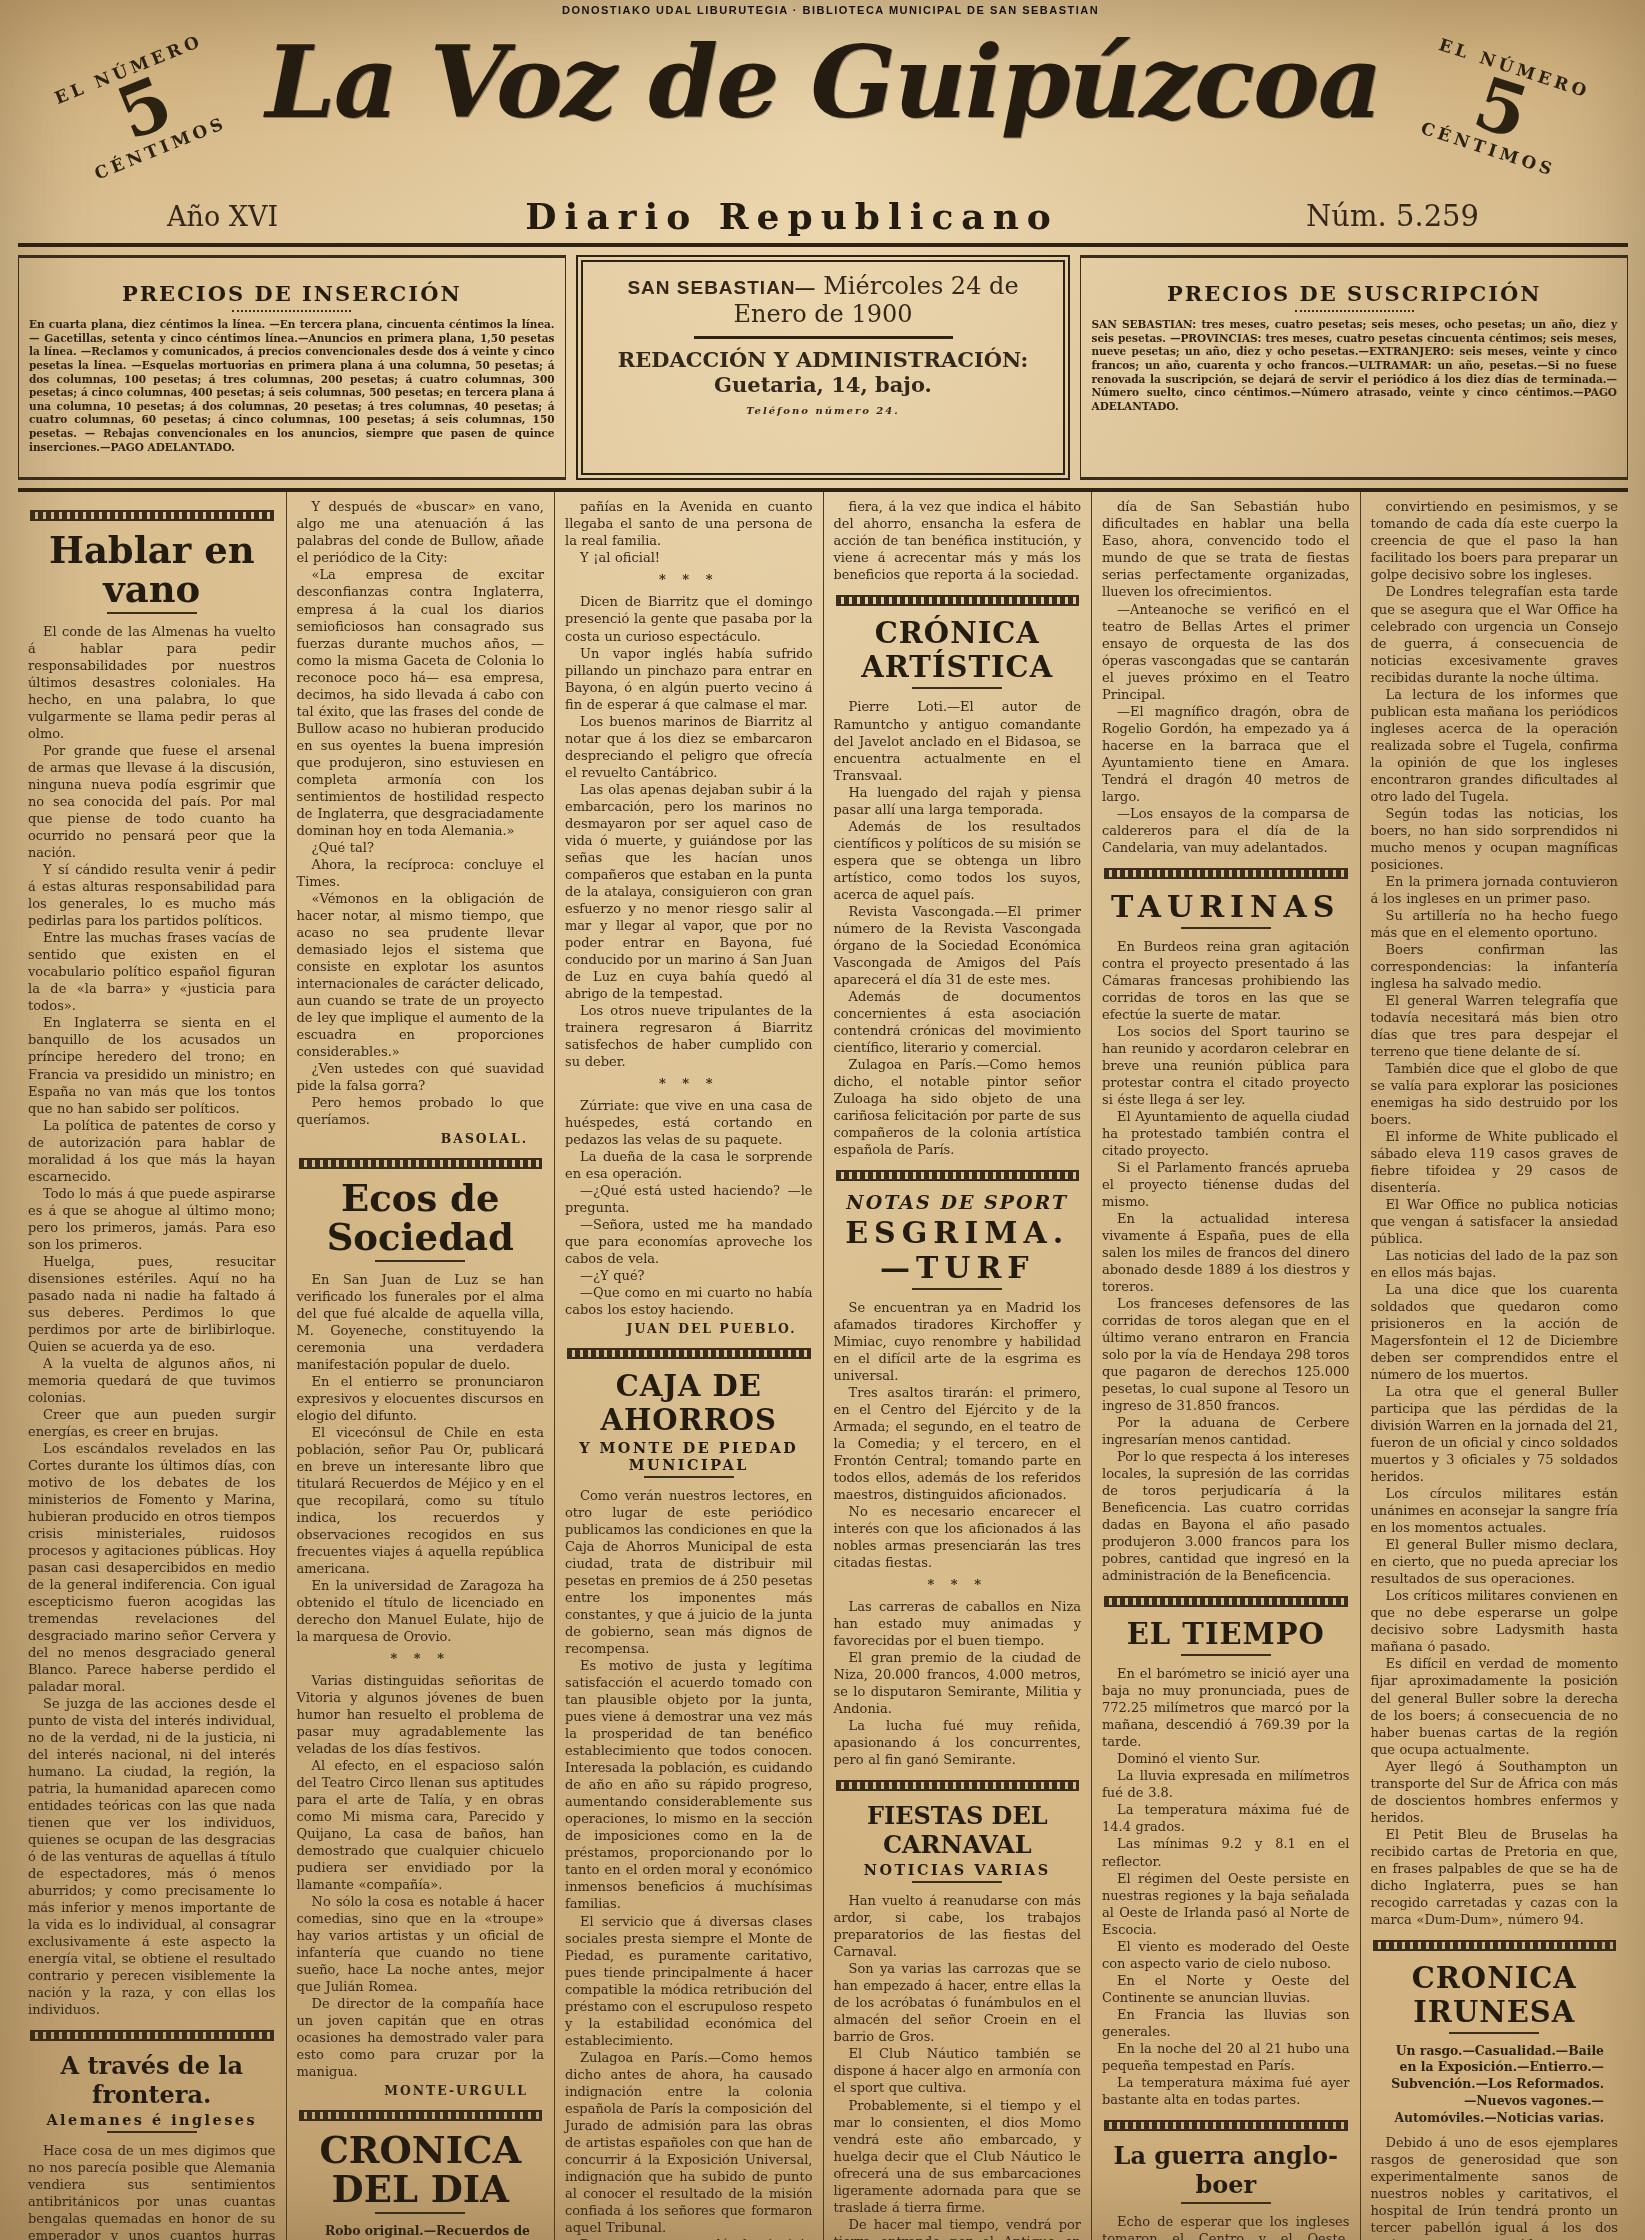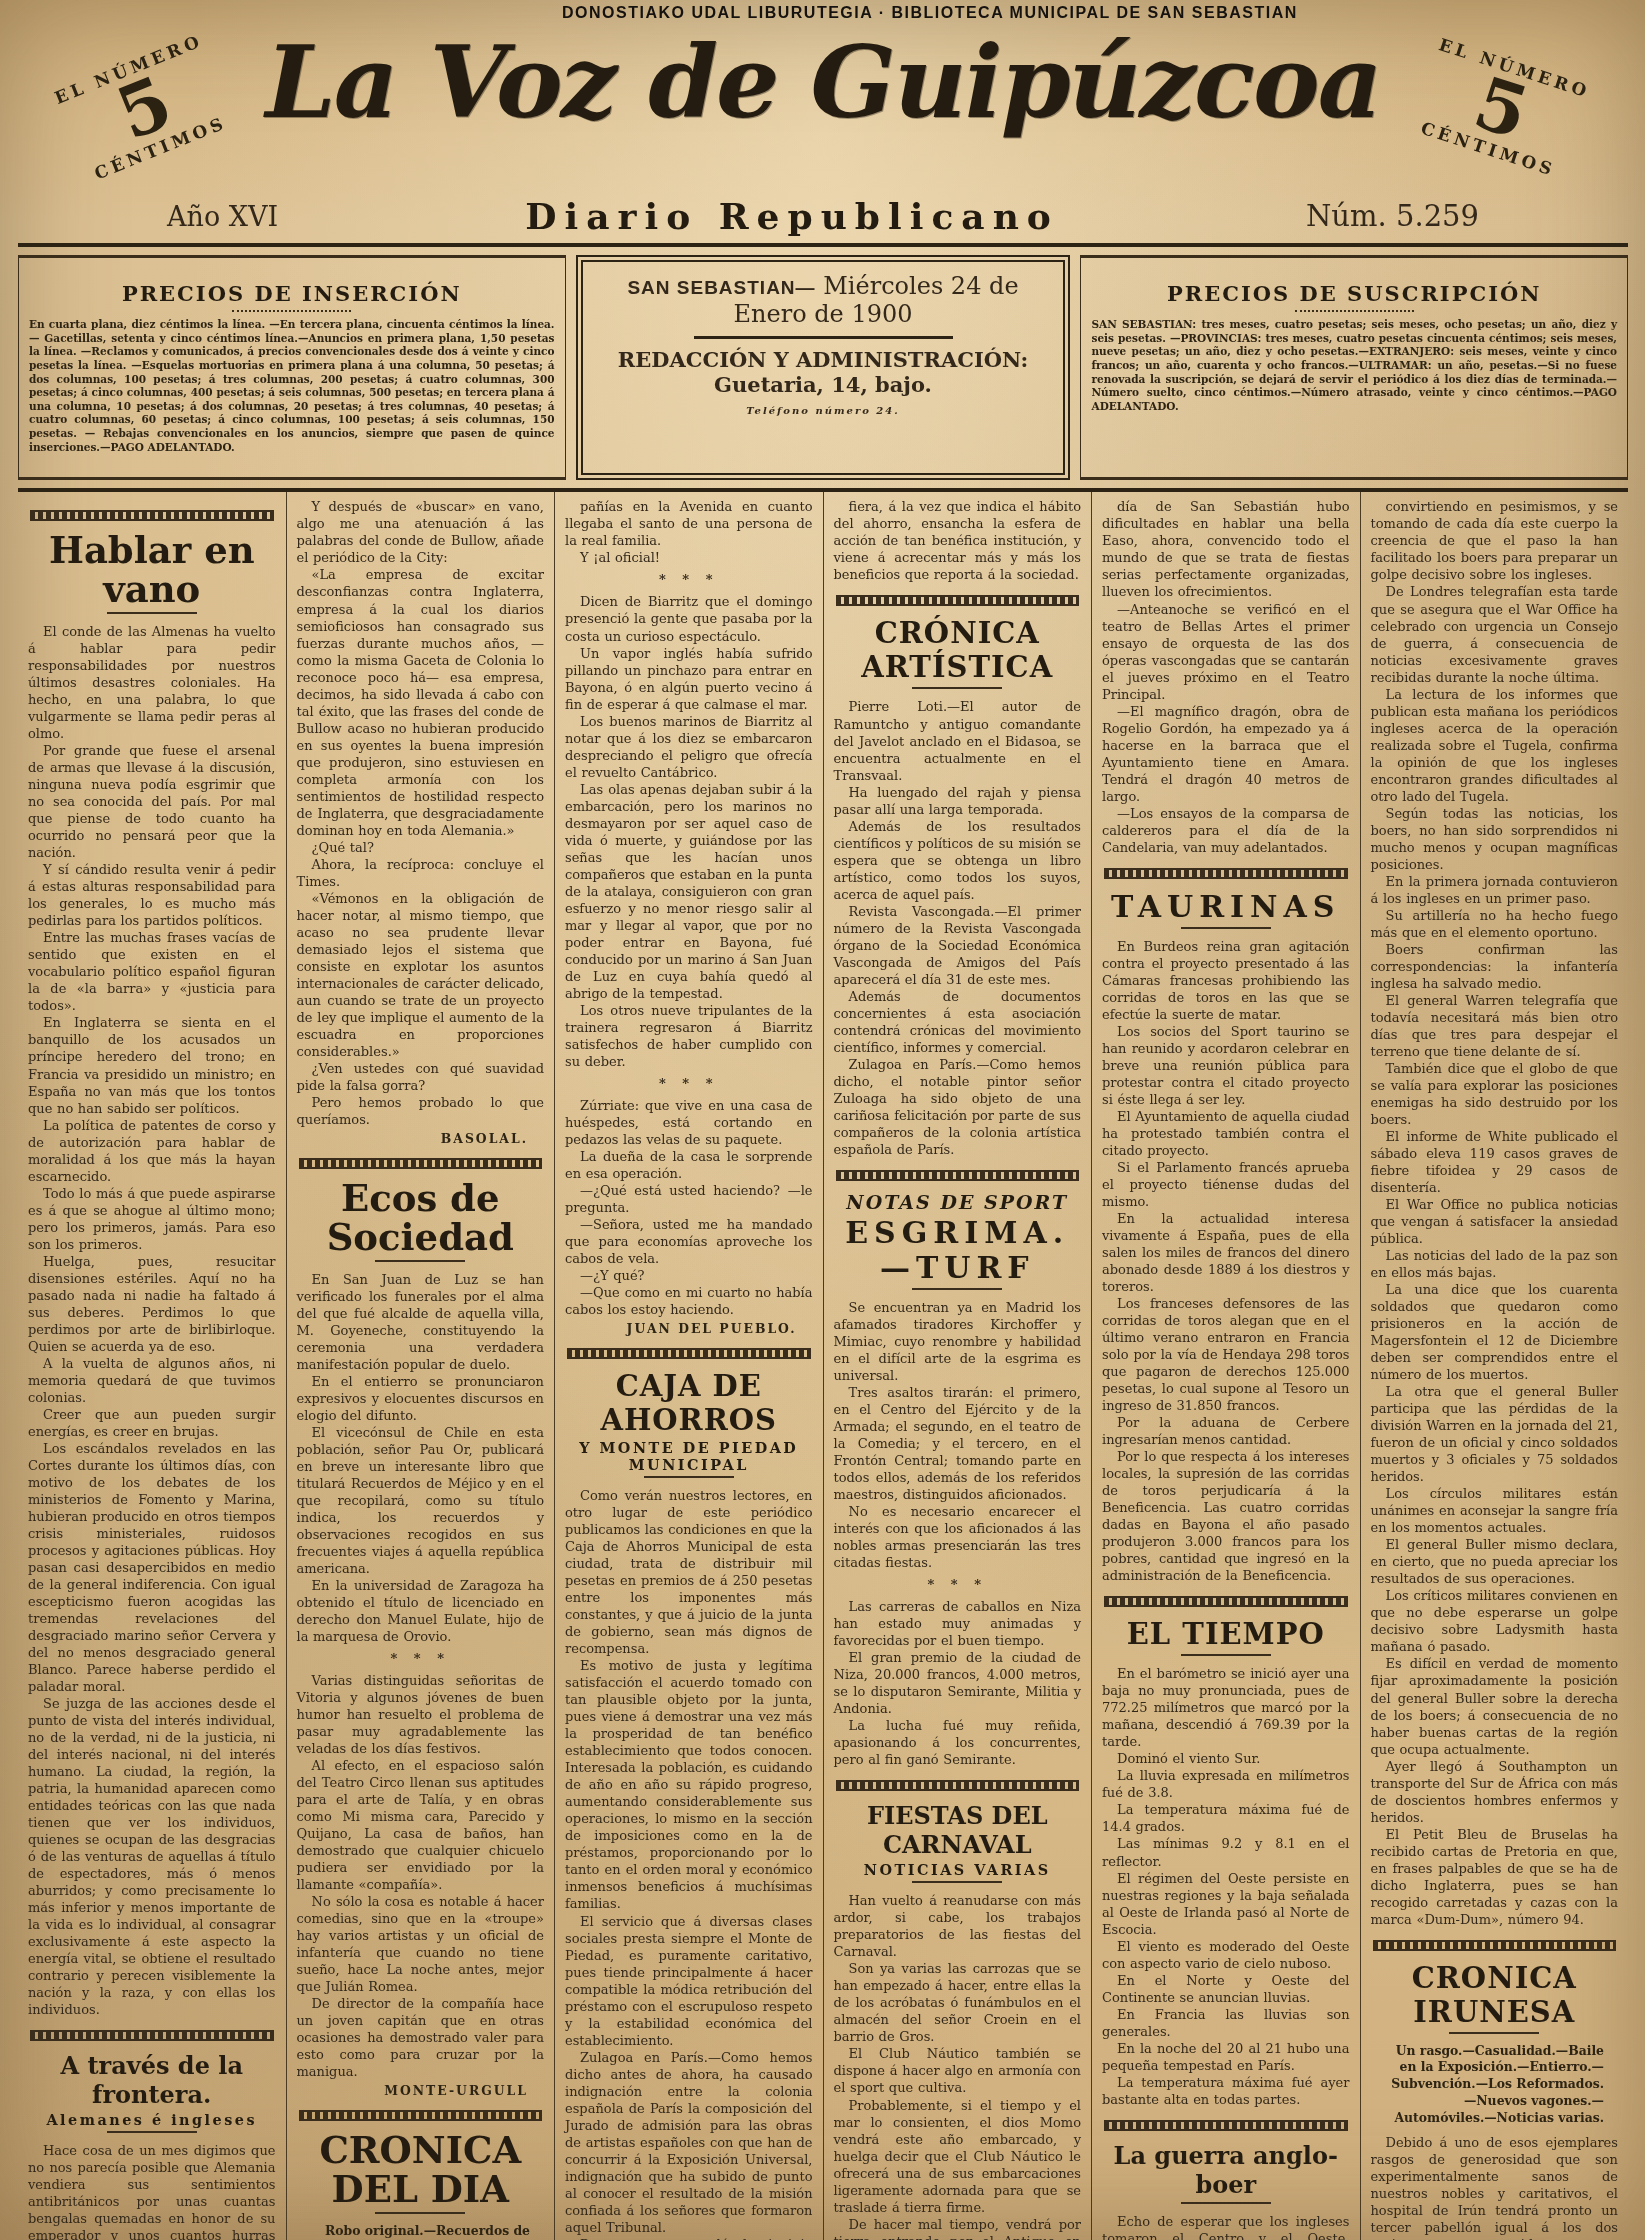--- a/index.html
+++ b/index.html
@@ -7,21 +7,21 @@
     position:relative;width:1646px;height:2241px;overflow:hidden;box-sizing:border-box;
     color:#33281a;font-family:"DejaVu Serif",serif;
     background:
       radial-gradient(ellipse at 50% 6%, rgba(255,242,210,.45), transparent 55%),
       radial-gradient(ellipse at 8% 90%, rgba(120,90,50,.18), transparent 40%),
       radial-gradient(ellipse at 95% 40%, rgba(120,90,50,.15), transparent 45%),
       linear-gradient(180deg,#d2b27e 0%,#dcc194 10%,#d9bd8d 45%,#d5b886 80%,#cfae7c 100%);
     box-shadow:inset 0 0 119px rgba(92,66,33,.45);
   }
   .stamp{position:absolute;top:4px;left:562px;font-family:"Liberation Sans",sans-serif;
-    font-size:16px;font-weight:bold;letter-spacing:1.5px;color:#151210;white-space:nowrap;}
+    font-size:11px;font-weight:bold;letter-spacing:1.5px;color:#151210;white-space:nowrap;}
   .masthead{position:relative;height:169px;margin-top:26px;}
   .np-title{position:absolute;left:0;right:0;top:6px;text-align:center;margin:0;
     font-size:100px;line-height:1;font-weight:bold;font-style:italic;color:#241c10;
     letter-spacing:-2px;text-shadow:1px 1px 0 rgba(36,28,16,.4);}
   .badge{position:absolute;width:179px;text-align:center;color:#2b2212;font-weight:bold;}
   .badge .arc{display:block;font-size:17px;letter-spacing:4px;}
   .badge .num{display:block;font-size:72px;line-height:.9;}
   .badge-left{left:55px;top:30px;transform:rotate(-22deg);}
   .badge-right{right:55px;top:30px;transform:rotate(18deg);}
   .subtitle-row{display:flex;justify-content:space-between;align-items:center;
@@ -208,21 +208,21 @@
           <p>fiera, á la vez que indica el hábito del ahorro, ensancha la esfera de acción de tan benéfica institución, y viene á acrecentar más y más los beneficios que reporta á la sociedad.</p>
         </article>
         <article class="article">
           <div class="rule-ornate"></div>
           <h2 class="hd h-large">CRÓNICA ARTÍSTICA</h2>
           <div class="head-rule"></div>
           <p>Pierre Loti.—El autor de Ramuntcho y antiguo comandante del Javelot anclado en el Bidasoa, se encuentra actualmente en el Transvaal.</p>
           <p>Ha luengado del rajah y piensa pasar allí una larga temporada.</p>
           <p>Además de los resultados científicos y políticos de su misión se espera que se obtenga un libro artístico, como todos los suyos, acerca de aquel país.</p>
           <p>Revista Vascongada.—El primer número de la Revista Vascongada órgano de la Sociedad Económica Vascongada de Amigos del País aparecerá el día 31 de este mes.</p>
-          <p>Además de documentos concernientes á esta asociación contendrá crónicas del movimiento científico, informes y comercial.</p>
+          <p>Además de documentos concernientes á esta asociación contendrá crónicas del movimiento científico, literario y comercial.</p>
           <p>Zulagoa en París.—Como hemos dicho, el notable pintor señor Zuloaga ha sido objeto de una cariñosa felicitación por parte de sus compañeros de la colonia artística española de París.</p>
         </article>
         <article class="article">
           <div class="rule-ornate"></div>
           <div class="kicker">NOTAS DE SPORT</div>
           <h2 class="hd h-wide">ESGRIMA.—TURF</h2>
           <div class="head-rule"></div>
           <p>Se encuentran ya en Madrid los afamados tiradores Kirchoffer y Mimiac, cuyo renombre y habilidad en el difícil arte de la esgrima es universal.</p>
           <p>Tres asaltos tirarán: el primero, en el Centro del Ejército y de la Armada; el segundo, en el teatro de la Comedia; y el tercero, en el Frontón Central; tomando parte en todos ellos, además de los referidos maestros, distinguidos aficionados.</p>
           <p>No es necesario encarecer el interés con que los aficionados á las nobles armas presenciarán las tres citadas fiestas.</p>

